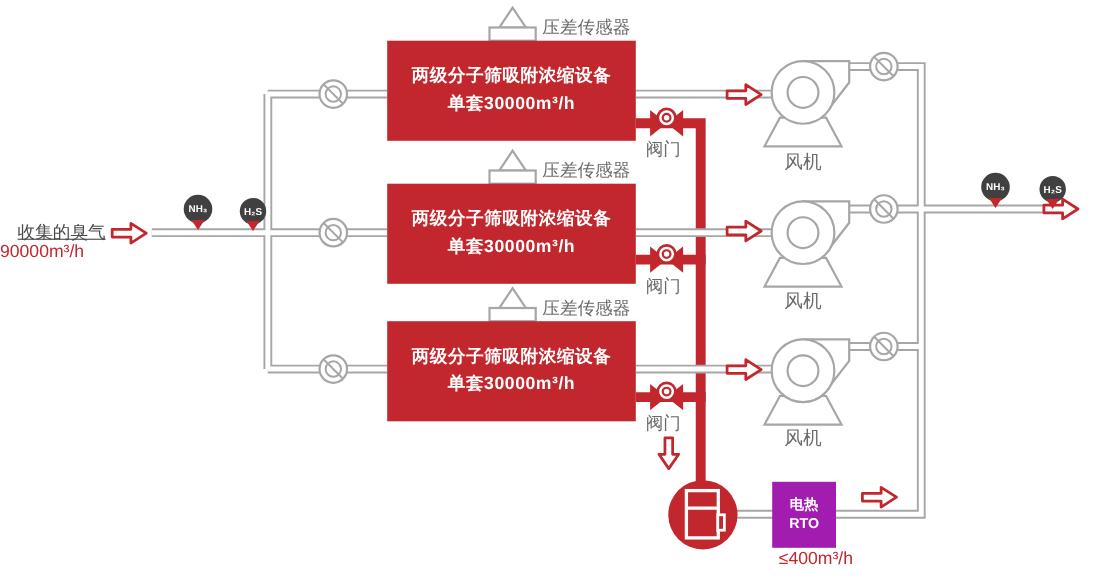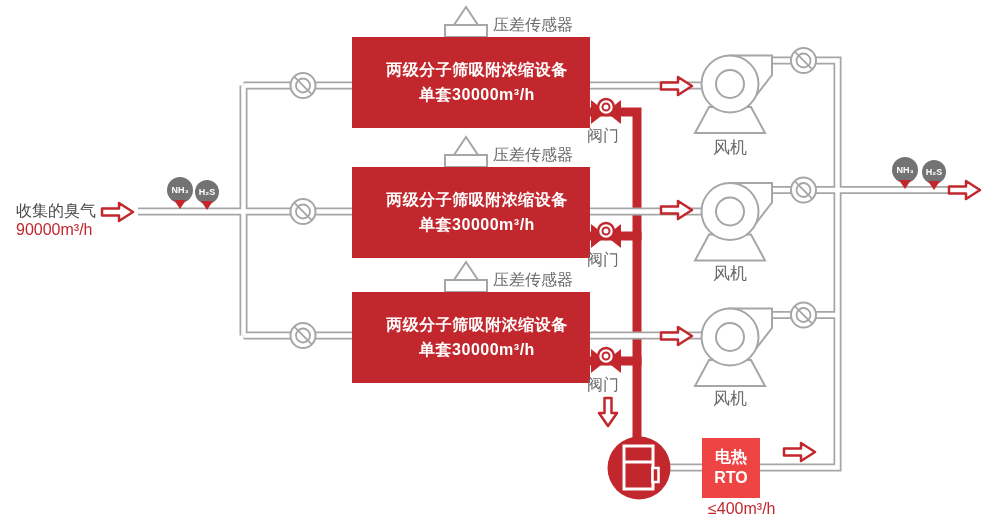--- a/index.html
+++ b/index.html
@@ -1,34 +1,34 @@
 <!DOCTYPE html>
 <html><head>
 <meta charset="utf-8">
 <style>
   html,body{margin:0;padding:0;background:#fff;}
   #stage{position:relative;width:1000px;height:529px;background:#fff;overflow:hidden;
          font-family:"Liberation Sans","DejaVu Sans",sans-serif;}
   #pipes{position:absolute;left:0;top:0;}
   .lbl{position:absolute;white-space:nowrap;}
   .gray{color:#6a6a6a;text-align:right;}
-  .darkgray{color:#4a4a4a;}
+  .darkgray{color:#4a4a4a;text-decoration:underline;}
   .red{color:#c1272d;}
   .unit-box{position:absolute;left:352px;width:226px;height:91px;background:#c1272d;
             display:flex;flex-direction:column;justify-content:center;align-items:center;
-            color:#fff;font-weight:bold;font-size:16px;line-height:1.55;text-align:center;letter-spacing:.5px;padding-left:12px;}
-  .rto-box{position:absolute;left:702px;top:438px;width:58px;height:60px;background:#ef4444;
+            color:#fff;font-weight:bold;font-size:16px;line-height:1.55;text-align:center;letter-spacing:.5px;}
+  .rto-box{position:absolute;left:702px;top:438px;width:58px;height:60px;background:#a21caf;
            display:flex;flex-direction:column;justify-content:center;align-items:center;
-           color:#fff;font-weight:bold;font-size:16px;line-height:1.3;}
-  .pin{position:absolute;border-radius:50%;background:#737373;color:#fff;
+           color:#fff;font-weight:bold;font-size:13px;line-height:1.3;}
+  .pin{position:absolute;border-radius:50%;background:#404040;color:#fff;
        display:flex;align-items:center;justify-content:center;font-weight:bold;font-size:9px;}
   .pin::after{content:"";position:absolute;top:100%;left:50%;transform:translateX(-50%);
        margin-top:-3px;border:6px solid transparent;border-top:9px solid #c1272d;}
   .pin.big{width:26px;height:26px;}
-  .pin.small{width:24px;height:24px;}
+  .pin.small{width:24px;height:24px;margin-left:23px;}
 </style>
 </head>
 <body>
 
 <div id="stage">
 
   <svg id="pipes" width="1000" height="529" viewBox="0 0 1000 529">
 
     <g stroke="#c1272d" stroke-width="9" fill="none">
       <path d="M578,112 H637 V450"></path>
@@ -181,21 +181,21 @@
     <div>两级分子筛吸附浓缩设备</div>
     <div>单套30000m³/h</div>
   </div>
 
   <div class="rto-box">
     <div>电热</div>
     <div>RTO</div>
   </div>
 
   <div class="lbl darkgray" style="left:16px;top:201px;font-size:16px;">收集的臭气</div>
-  <div class="lbl red" style="left:16px;top:221px;font-size:16px;font-weight:500;text-align:center;">90000m³/h</div>
+  <div class="lbl red" style="left:0;top:221px;font-size:16px;font-weight:500;text-align:center;">90000m³/h</div>
 
   <div class="lbl gray" style="left:493px;top:15px;font-size:16px;">压差传感器</div>
   <div class="lbl gray" style="left:493px;top:145px;font-size:16px;">压差传感器</div>
   <div class="lbl gray" style="left:493px;top:270px;font-size:16px;">压差传感器</div>
 
   <div class="lbl gray" style="left:587px;top:126px;font-size:16px;">阀门</div>
   <div class="lbl gray" style="left:587px;top:250px;font-size:16px;">阀门</div>
   <div class="lbl gray" style="left:587px;top:375px;font-size:16px;">阀门</div>
 
   <div class="lbl gray" style="left:703px;top:136px;width:54px;text-align:center;font-size:17px;">风机</div>

